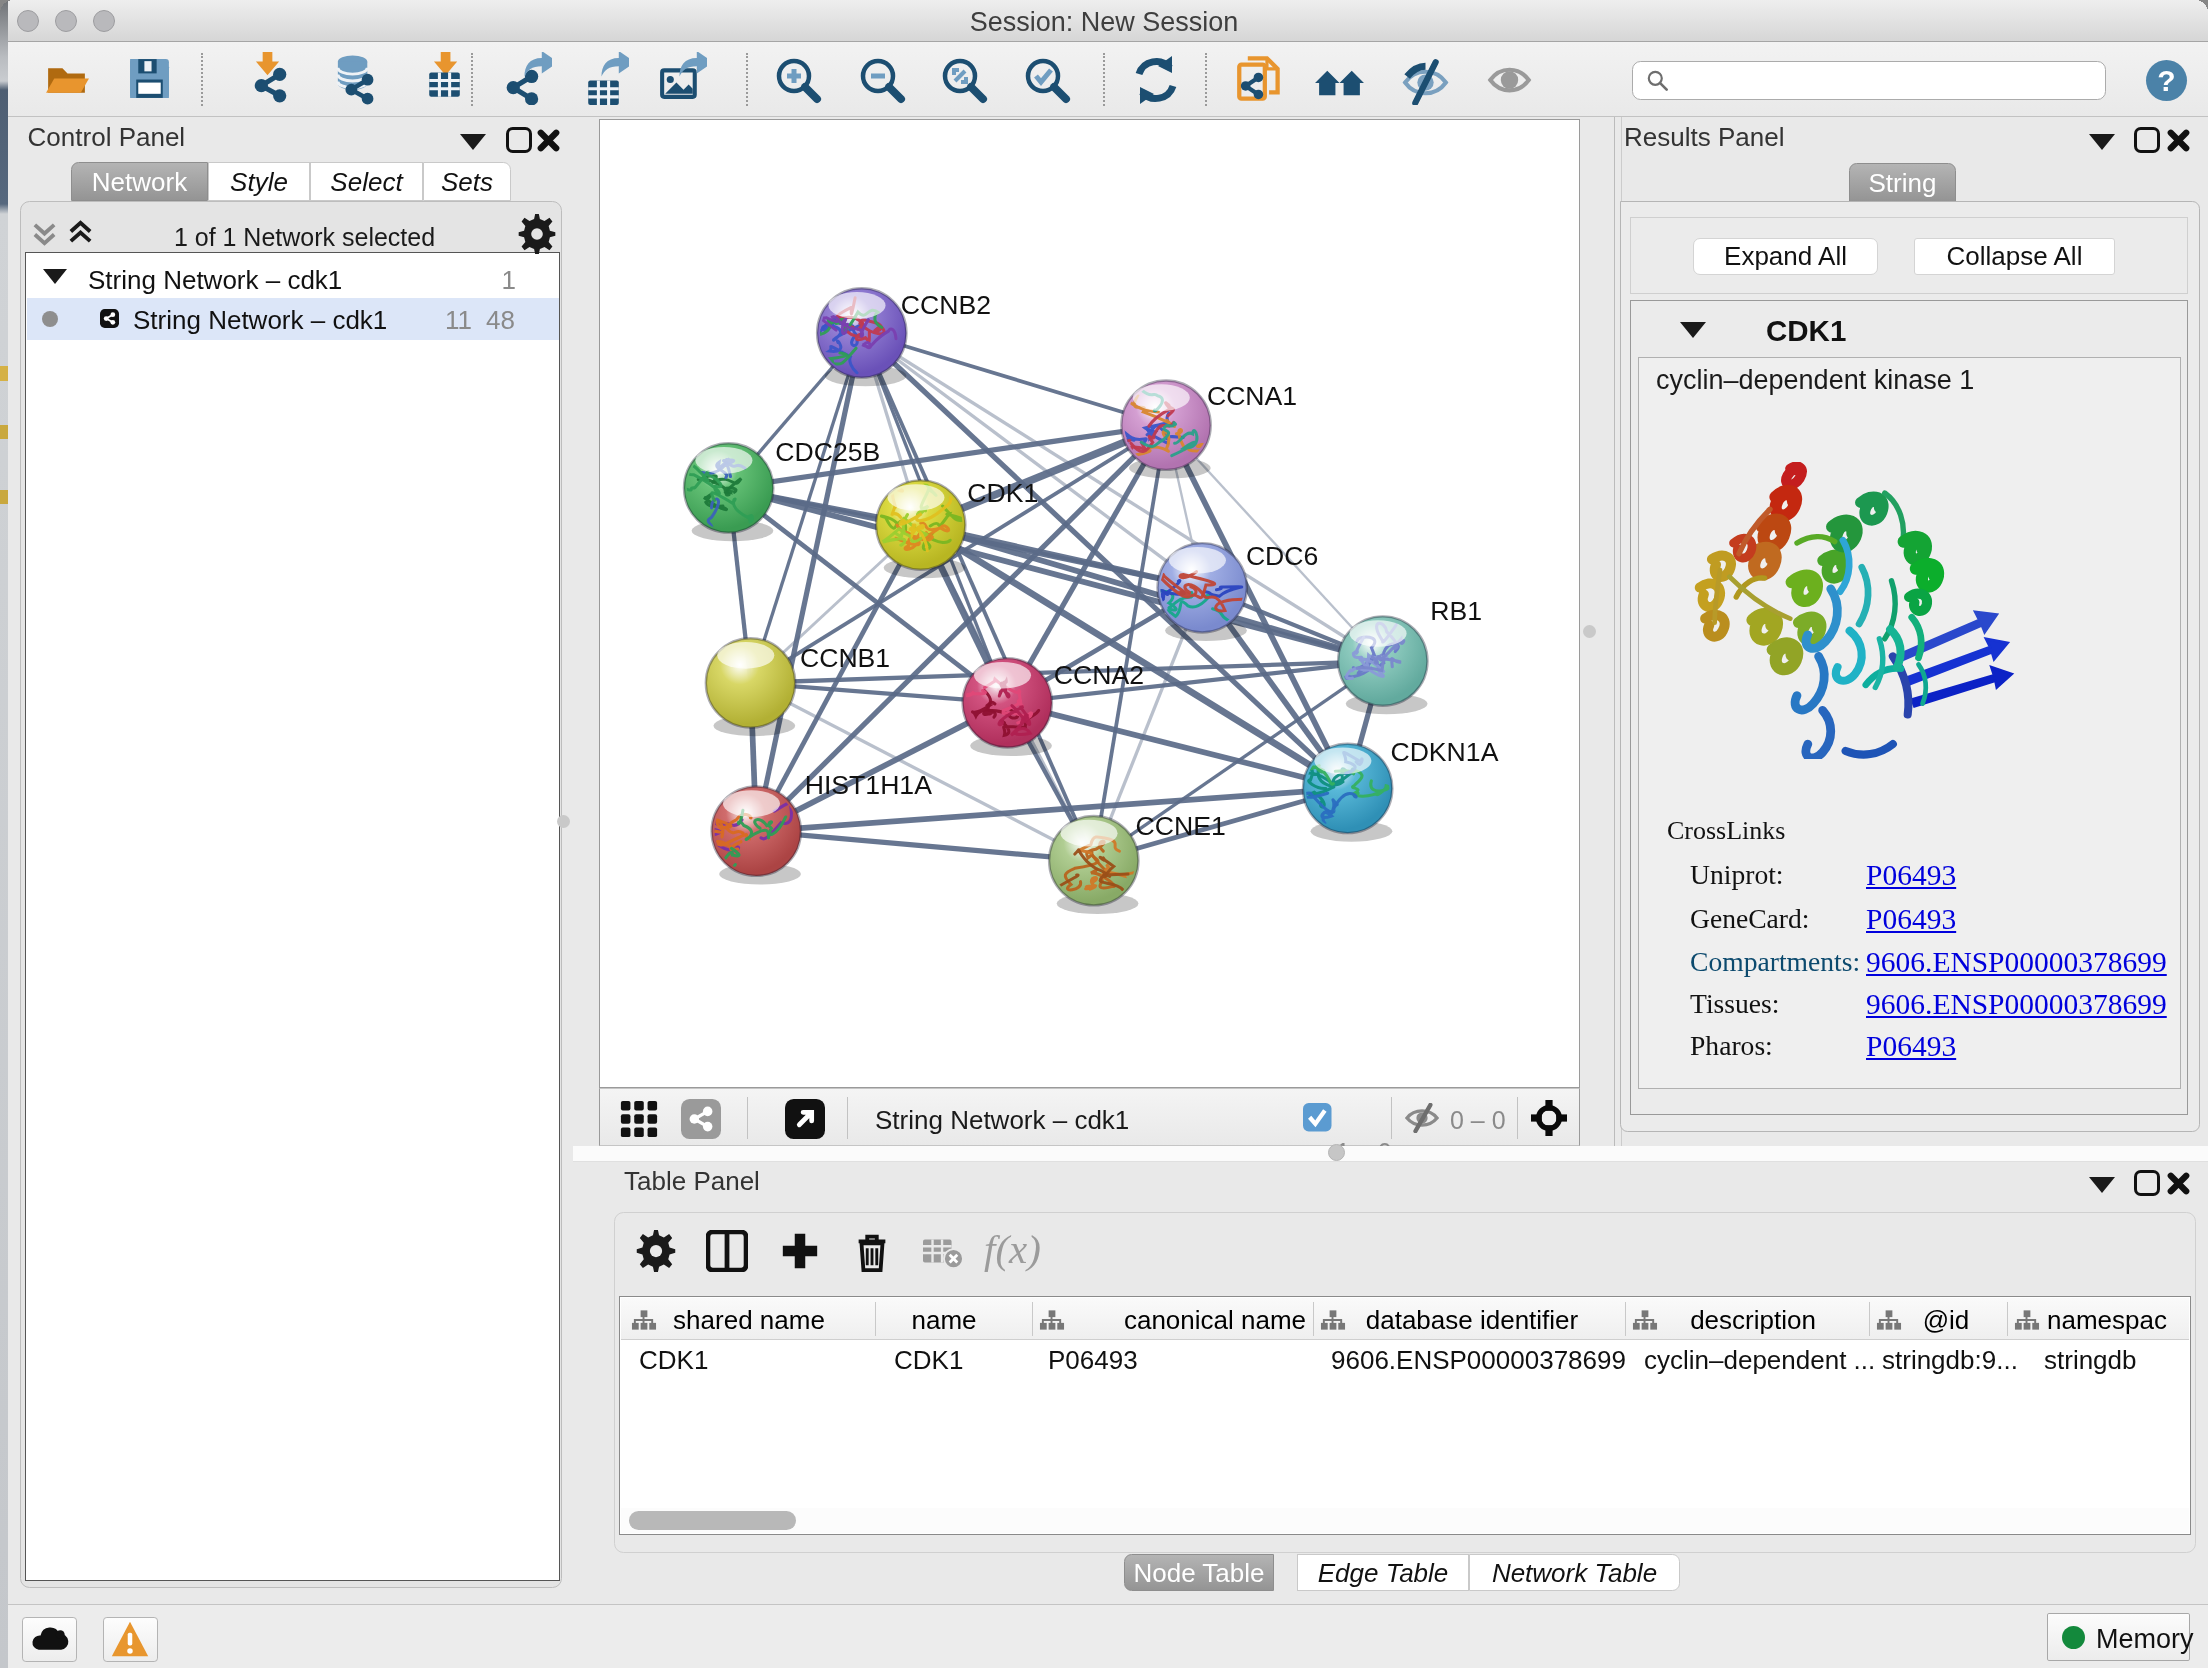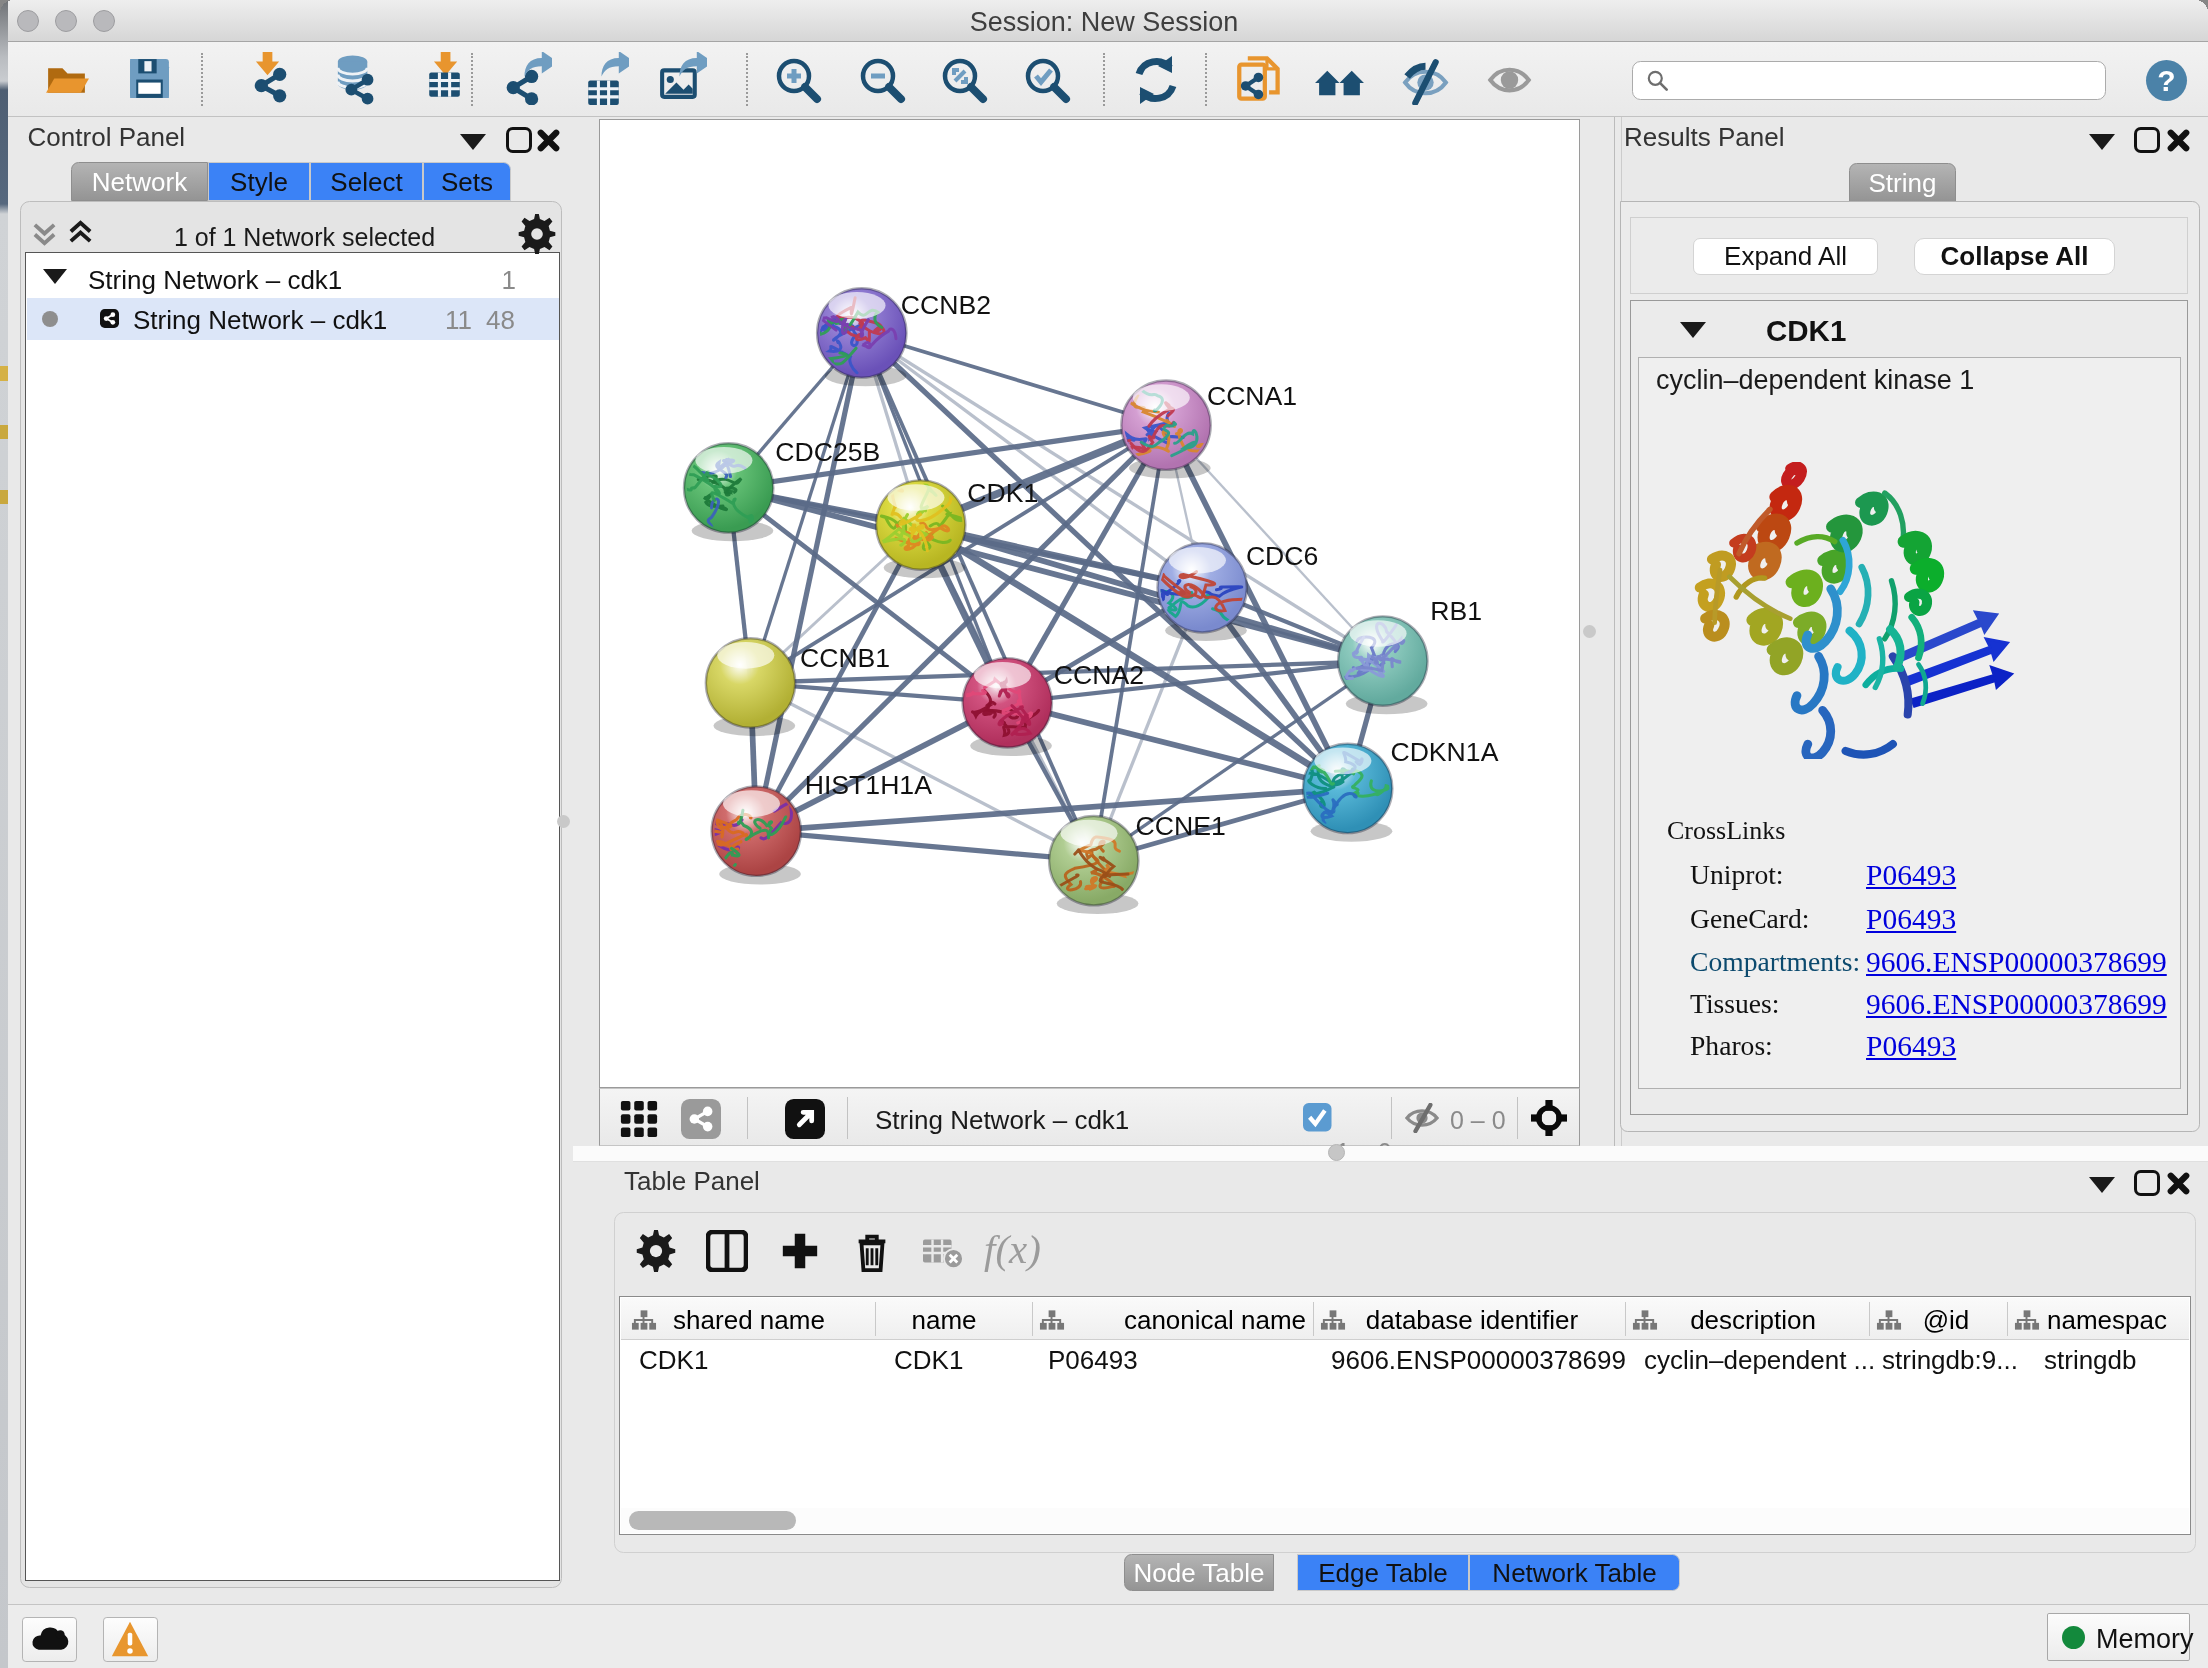--- a/index.html
+++ b/index.html
@@ -12,21 +12,21 @@
  background:#b9b9bc;border:1px solid #9d9da0;box-sizing:border-box;}
 .title{position:absolute;top:6.7px;left:0;width:2208px;text-align:center;
  font-size:27px;color:#3e3e3e;font-weight:500;}
 .toolbar{position:absolute;left:0;top:42px;width:2208px;height:75px;
  background:linear-gradient(#f2f2f2,#e9e9e9);border-bottom:1px solid #c2c2c2;box-sizing:border-box;}
 .tsep{position:absolute;top:53px;height:53px;width:0;border-left:2.9px dotted #9a9a9a;}
 .phead{font-size:26px;color:#333;}
 .ptri{width:0;height:0;border-left:13.3px solid transparent;border-right:13.3px solid transparent;border-top:16px solid #1a1a1a;}
 .psq{width:26px;height:26px;border:3.8px solid #111;border-radius:6.7px;box-sizing:border-box;}
 .tabsel{background:linear-gradient(#b4b4b4,#949494);color:#fff;border:1px solid #8e8e8e;}
-.tabun{background:#3b82f6;color:#111;border:1px solid #c9c9c9;}
+.tabun{background:#ffffff;color:#111;border:1px solid #c9c9c9;font-style:italic;}
 .tab{position:absolute;box-sizing:border-box;text-align:center;font-size:26px;}
 .serif{font-family:"Liberation Serif",serif;}
 a.lnk{color:#0000dd;text-decoration:underline;}
 .hc{position:absolute;top:1305px;font-size:26px;color:#000000;white-space:nowrap;transform:translateX(-50%);}
 </style></head><body>
 
 <div class="titlebar"></div>
 <div class="tl" style="left:17px;"></div>
 <div class="tl" style="left:55px;"></div>
 <div class="tl" style="left:93px;"></div>
@@ -588,21 +588,21 @@
     <path d="M6 6 L22 22 M22 6 L6 22" stroke="#111" stroke-width="6.5" stroke-linecap="round"></path>
   </svg>
 <div class="tab tabsel" style="left:1849px;top:163px;width:107px;height:39px;line-height:39px;border-radius:7.6px 7.6px 0 0;">String</div>
 <div class="abs" style="left:1620px;top:201px;width:580px;height:931px;background:#ebebeb;
  border:1px solid #b5b5b5;border-radius:0 7.6px 7.6px 7.6px;box-sizing:border-box;"></div>
 <div class="abs" style="left:1630px;top:217px;width:558px;height:77px;background:#ebebeb;
  border:1px solid #cfcfcf;box-sizing:border-box;"></div>
 <div class="abs" style="left:1693px;top:238px;width:185px;height:37px;background:#fff;border:1px solid #d4d4d4;
  border-radius:7px;box-sizing:border-box;text-align:center;line-height:35px;font-size:26px;color:#111;">Expand All</div>
 <div class="abs" style="left:1914px;top:238px;width:201px;height:37px;background:#fff;border:1px solid #d4d4d4;
- border-radius:10px;box-sizing:border-box;text-align:center;line-height:35px;font-size:26px;color:#111;font-weight:bold;">Collapse All</div>
+ border-radius:3px;box-sizing:border-box;text-align:center;line-height:35px;font-size:26px;color:#111;">Collapse All</div>
 <div class="abs" style="left:1630px;top:300px;width:558px;height:815px;background:#ebebeb;
  border:1px solid #999;box-sizing:border-box;"></div>
 <div class="abs ptri" style="left:1680px;top:322px;"></div>
 <div class="abs" style="left:1766px;top:314px;font-size:29.5px;font-weight:bold;color:#111;">CDK1</div>
 <div class="abs" style="left:1638px;top:357px;width:543px;height:732px;background:#efefef;
  border:1px solid #b0b0b0;box-sizing:border-box;"></div>
 <div class="abs" style="left:1656px;top:365px;font-size:27px;color:#1a1a1a;">cyclin–dependent kinase 1</div>
 <svg class="abs" style="left:1671px;top:462px;z-index:1;" width="360" height="297" viewBox="0 0 480 440">
 <g fill="none" stroke-linecap="round">
 <path d="M150 10 C 163 2, 172 10, 164 24 C 154 40, 138 34, 146 20 C 152 10, 162 8, 164 16" stroke="#c41e1e" stroke-width="15"></path>

